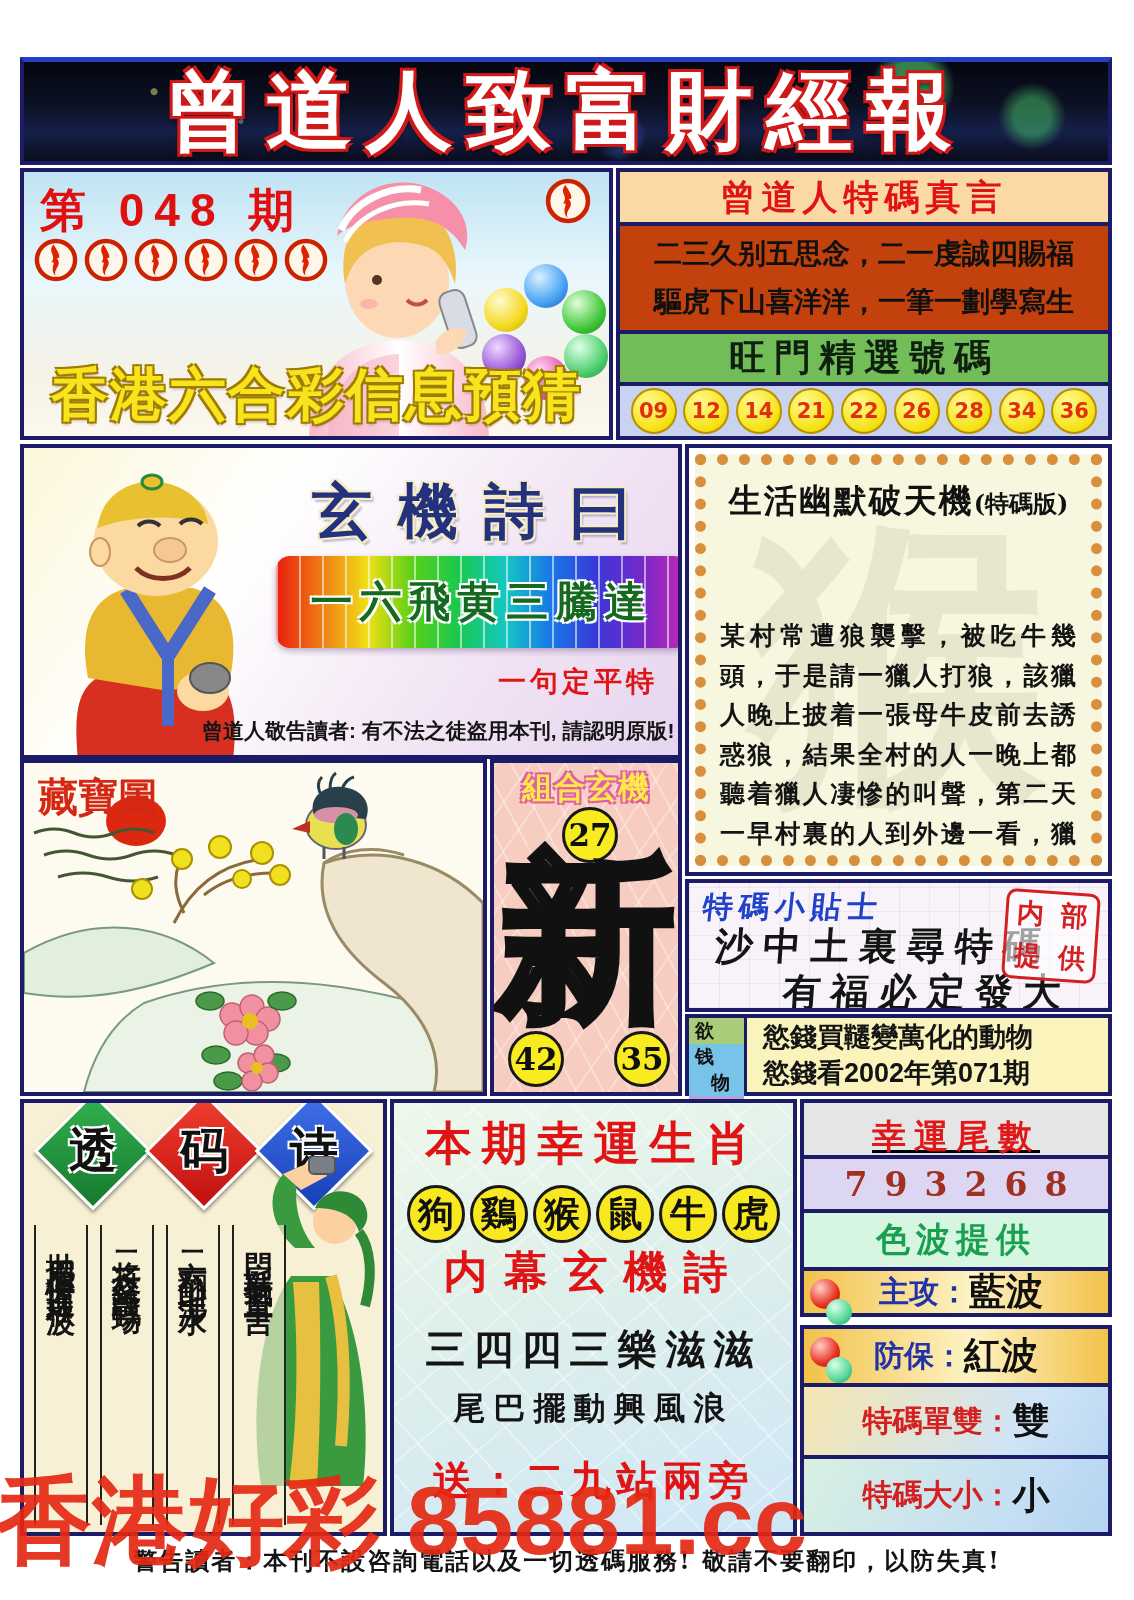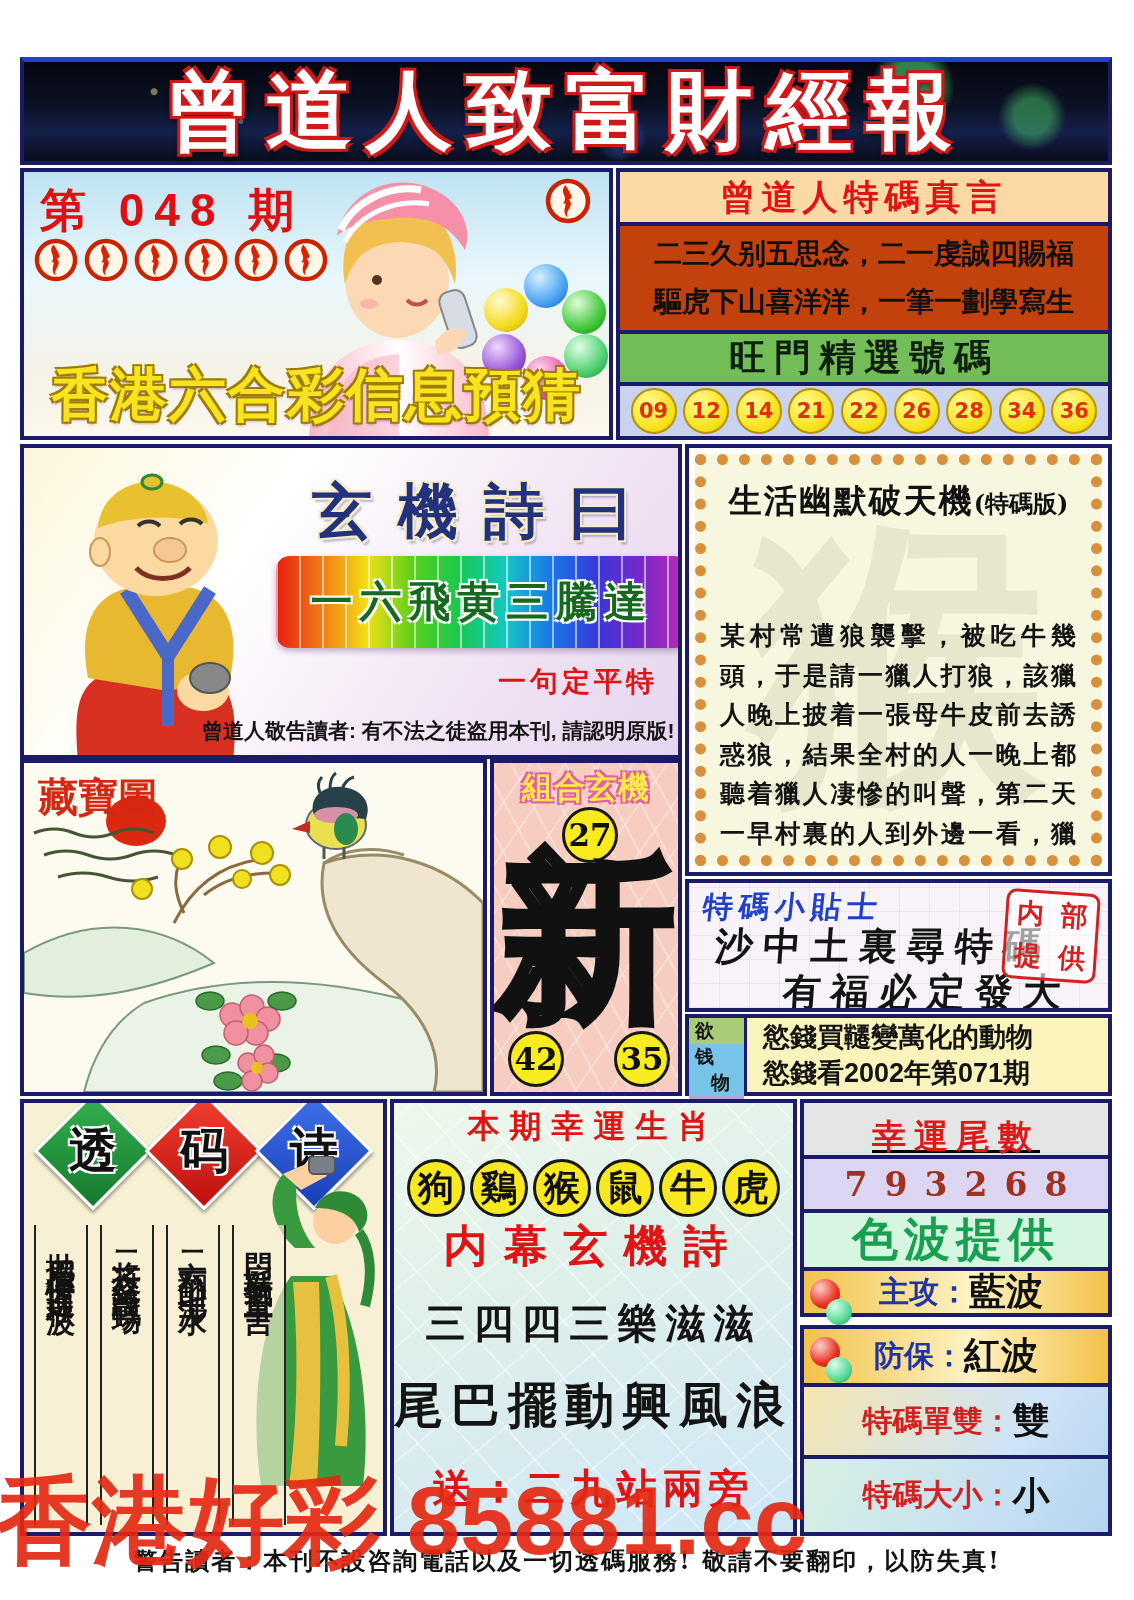--- a/index.html
+++ b/index.html
@@ -138,38 +138,38 @@
     font-size:29px;letter-spacing:9px;color:#131313;border-left:2px solid #222;border-right:2px solid #222;
     padding:4px 5px;height:300px;box-sizing:border-box;background:rgba(247,240,212,.65);}
 
   
   .lucky{left:390px;top:1099px;width:407px;height:437px;overflow:hidden;
     background:
       repeating-linear-gradient(48deg,rgba(255,255,255,.4) 0 2px,transparent 2px 38px),
       repeating-linear-gradient(-40deg,rgba(255,255,255,.35) 0 2px,transparent 2px 44px),
       linear-gradient(160deg,#eef8ec 0%,#dff0ea 40%,#cfe6f6 100%);
     display:flex;flex-direction:column;align-items:center;}
-  .lucky-title{margin-top:2px;font-size:32px;font-weight:bold;color:#e01414;letter-spacing:10px;white-space:nowrap;font-family:"DejaVu Serif",serif;}
+  .lucky-title{margin-top:10px;font-size:46px;font-weight:bold;color:#e01414;letter-spacing:10px;white-space:nowrap;font-family:"DejaVu Serif",serif;}
   .zodiacs{margin-top:10px;display:flex;gap:5px;}
   .zball{width:58px;height:58px;border-radius:50%;background:#f8e820;border:3px solid #181818;box-sizing:border-box;
     display:flex;align-items:center;justify-content:center;font-size:36px;font-weight:bold;color:#101010;font-family:"DejaVu Serif",serif;}
   .inner-title{font-size:44px;font-weight:bold;color:#e01414;letter-spacing:16px;white-space:nowrap;font-family:"DejaVu Serif",serif;}
   .lpoem{margin-top:20px;font-size:40px;font-weight:bold;color:#141414;letter-spacing:8px;white-space:nowrap;}
-  .lpoem2{margin-top:22px;font-size:49px;font-weight:bold;color:#141414;letter-spacing:8px;white-space:nowrap;}
+  .lpoem2{margin-top:10px;font-size:32px;font-weight:bold;color:#141414;letter-spacing:8px;white-space:nowrap;}
   .send{margin-top:22px;font-size:40px;font-weight:bold;color:#e01414;letter-spacing:6px;white-space:nowrap;font-family:"DejaVu Serif",serif;}
 
   
   .rcol{left:800px;top:1099px;width:312px;height:437px;border:none;}
   .r-row{position:absolute;left:0;width:312px;border:4px solid #1b1b68;box-sizing:border-box;display:flex;align-items:center;justify-content:center;}
   .r-tailtitle{top:0;height:76px;background:#e5e5e5;text-decoration:underline;}
   .r-tailtitle span{font-size:34px;font-weight:bold;color:#e01818;letter-spacing:8px;font-family:"DejaVu Serif",serif;}
   .r-digits{top:56px;height:58px;background:#dcd6f2;gap:17px;}
   .r-digits span{font-size:33px;font-weight:bold;color:#a03020;font-family:"DejaVu Serif",serif;}
   .r-wave{top:110px;height:62px;background:#d6f6e2;}
-  .r-wave span{font-size:46px;font-weight:bold;color:#18a050;letter-spacing:6px;}
+  .r-wave span{font-size:34px;font-weight:bold;color:#18a050;letter-spacing:6px;}
   .r-main{top:168px;height:50px;background:linear-gradient(90deg,#f2c24a,#fdf3c4 55%,#f2c24a);padding-left:10px;}
   .r-guard{top:226px;height:62px;background:linear-gradient(90deg,#f2c24a,#fdf3c4 55%,#f2c24a);}
   .r-parity{top:284px;height:76px;background:linear-gradient(120deg,#f6e6b0,#cfe4f6 70%,#bcd8f2);}
   .r-size{top:356px;height:81px;background:linear-gradient(120deg,#d8f0e2,#c4def4 70%,#b4d4f0);}
   .pairballs{position:absolute;left:6px;top:8px;width:44px;height:46px;}
   .pb1{position:absolute;left:0;top:0;width:30px;height:30px;border-radius:50%;
     background:radial-gradient(circle at 34% 30%,#ffd0c8,#e83020 60%,#a01208);}
   .pb2{position:absolute;left:16px;top:20px;width:26px;height:26px;border-radius:50%;
     background:radial-gradient(circle at 34% 30%,#d8ffe8,#58d898 60%,#18986a);}
   .lblnavy{font-size:30px;font-weight:bold;color:#2233aa;white-space:nowrap;}

